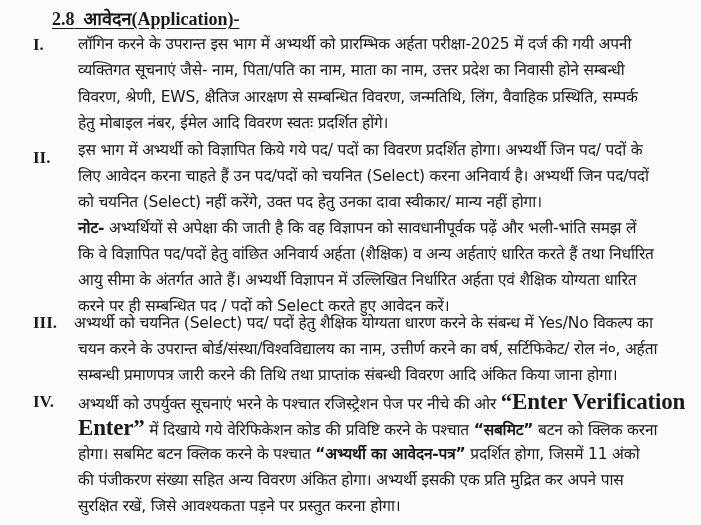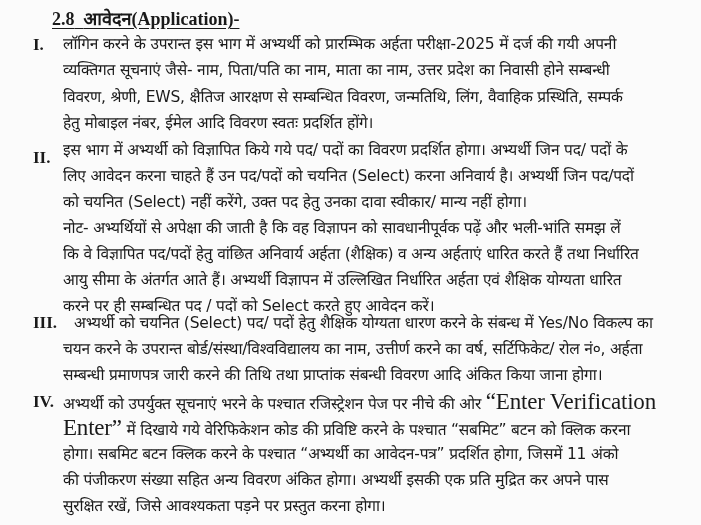--- a/index.html
+++ b/index.html
@@ -13,26 +13,26 @@
   .title {
     position: absolute; left: 31px; top: 6px;
     font-size: 18px; font-weight: bold; text-decoration: underline;
     text-underline-offset: 3px; white-space: nowrap; margin-left: 21px;
   }
   .num {
     position: absolute; left: 33px;
     font-size: 17px; font-weight: bold; white-space: nowrap;
   }
   .line {
-    position: absolute; left: 63px; width: 610px;
+    position: absolute; left: 78px; width: 610px;
     font-size: 15.5px; line-height: 20px; white-space: nowrap;
     font-family: "DejaVu Sans", "Liberation Sans", sans-serif;
     letter-spacing: -0.2px;
   }
-  b { font-weight: normal; }
+  b { font-weight: bold; }
   .lat { font-family: "Liberation Serif", serif; font-size: 23px; }
 </style>
 </head>
 <body>
 
 <div class="title">
   <span>2.8</span>&nbsp;&nbsp;<span>आवेदन(Application)-</span>
 </div>
 
 <div class="num" style="top:35px">I.</div>

